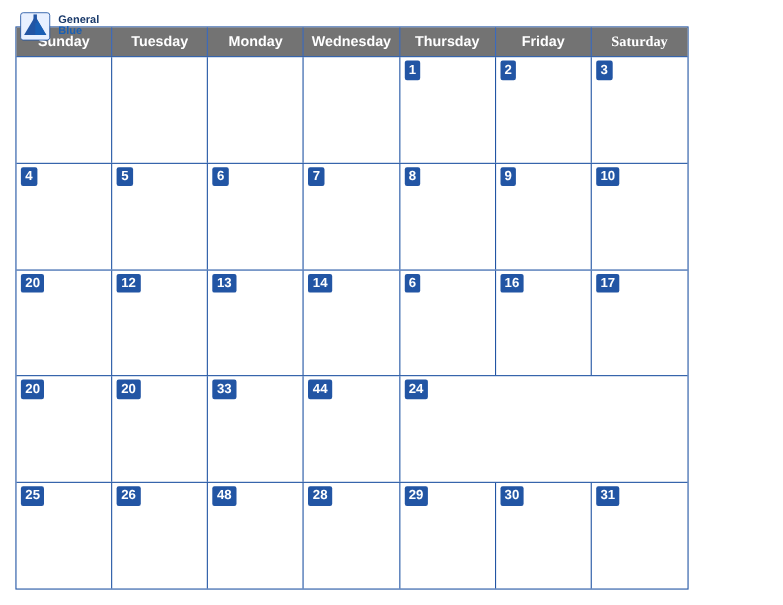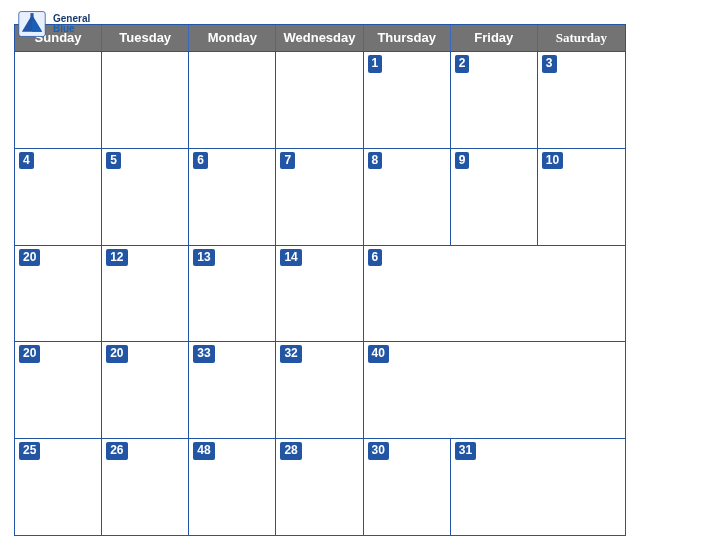--- a/index.html
+++ b/index.html
@@ -202,50 +202,59 @@
           </div>
           <div class="day-cell">
             <div class="day-number">13</div>
           </div>
           <div class="day-cell">
             <div class="day-number">14</div>
           </div>
           <div class="day-cell">
             <div class="day-number">6</div>
           </div>
+          <div class="day-cell">
+            <div class="day-number">16</div>
+          </div>
+          <div class="day-cell">
+            <div class="day-number">17</div>
+          </div>
         </div>
         <div class="week-row">
           <div class="day-cell">
             <div class="day-number">20</div>
           </div>
           <div class="day-cell">
             <div class="day-number">20</div>
           </div>
           <div class="day-cell">
             <div class="day-number">33</div>
           </div>
           <div class="day-cell">
-            <div class="day-number">32</div>
-          </div>
-          <div class="day-cell">
-            <div class="day-number">40</div>
+            <div class="day-number">44</div>
+          </div>
+          <div class="day-cell">
+            <div class="day-number">24</div>
           </div>
         </div>
         <div class="week-row">
           <div class="day-cell">
             <div class="day-number">25</div>
           </div>
           <div class="day-cell">
             <div class="day-number">26</div>
           </div>
           <div class="day-cell">
             <div class="day-number">48</div>
           </div>
           <div class="day-cell">
             <div class="day-number">28</div>
+          </div>
+          <div class="day-cell">
+            <div class="day-number">29</div>
           </div>
           <div class="day-cell">
             <div class="day-number">30</div>
           </div>
           <div class="day-cell">
             <div class="day-number">31</div>
           </div>
         </div>
       </div>
   </div>

